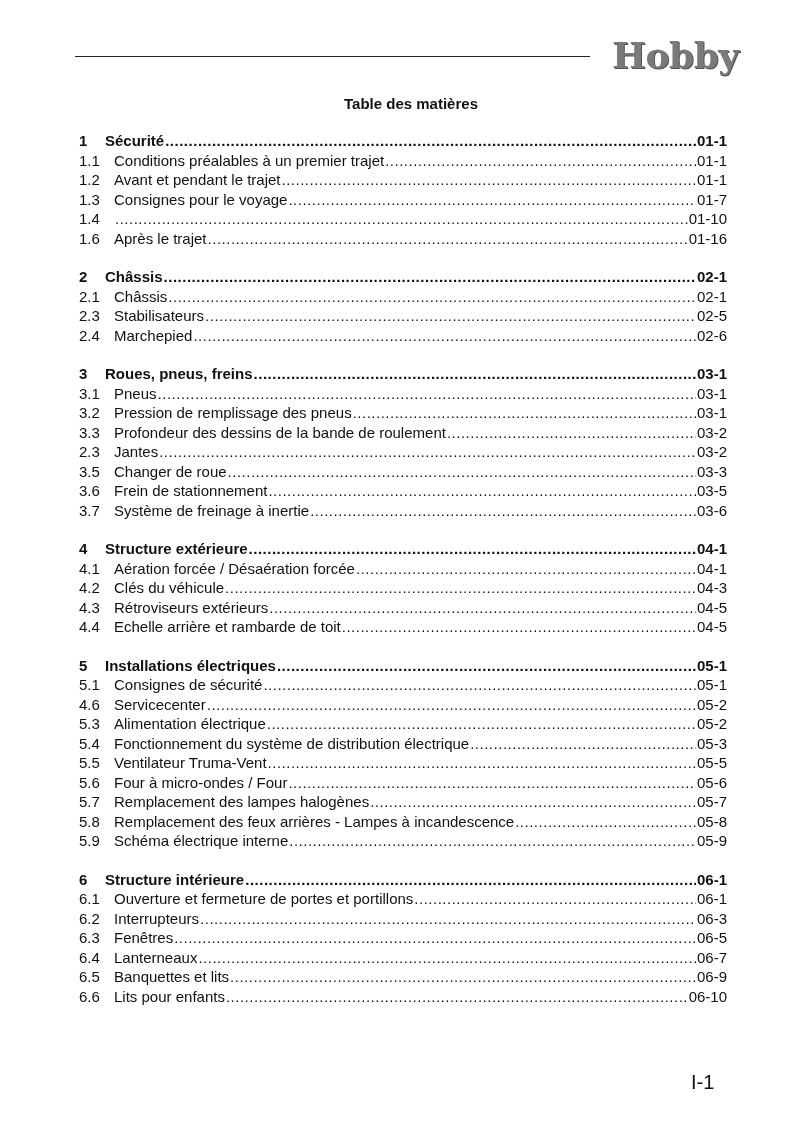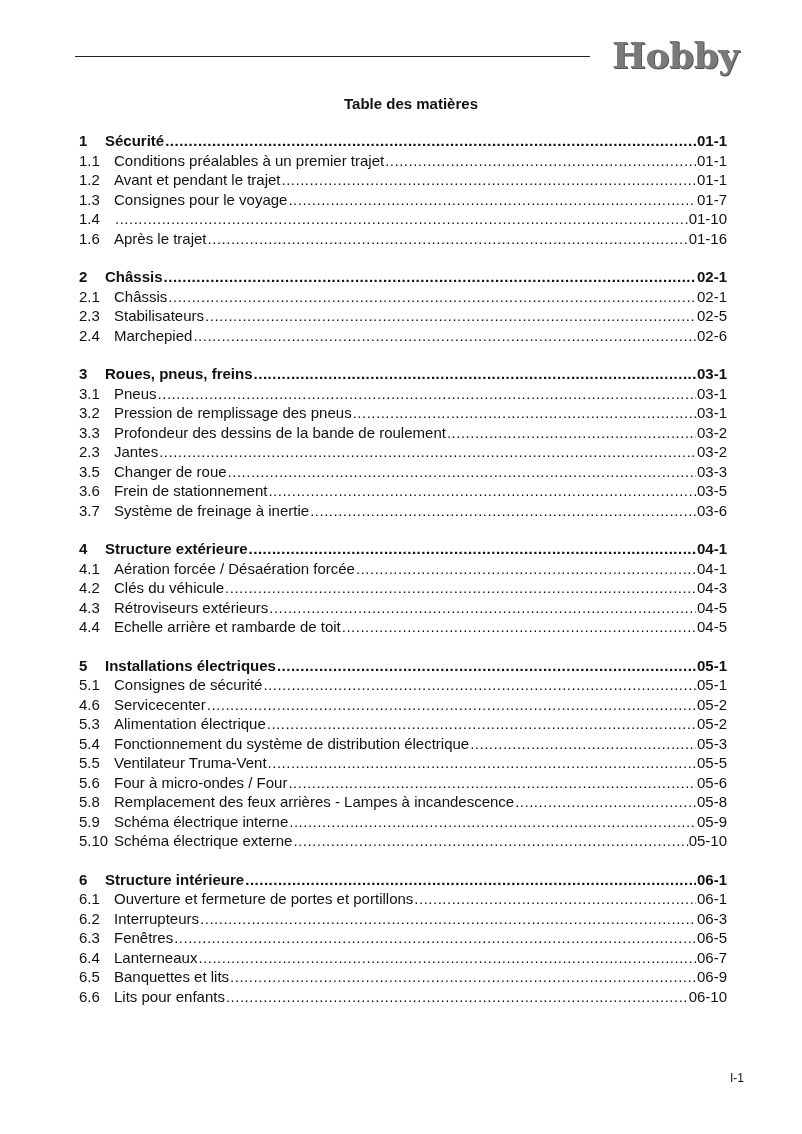--- a/index.html
+++ b/index.html
@@ -34,21 +34,21 @@
     .label { flex: 0 0 auto; text-align: center; }
     .leader {
       flex: 1 1 auto; overflow: hidden; margin: 0 1px;
       letter-spacing: 0.5px;
     }
     .leader::after {
       content: "..................................................................................................................................................................................................................................";
     }
     .page { flex: 0 0 auto; }
     .footer-page {
-      position: absolute; left: 730px; top: 1071px; font-size: 12px;
+      position: absolute; left: 691px; top: 1071px; font-size: 20px;
     }
   </style>
 </head>
 <body>
 
 <div class="header-rule"></div>
 <div class="brand">Hobby</div>
 <div class="page-title">Table des matières</div>
 
 <div class="toc" id="toc">
@@ -234,36 +234,36 @@
         <span class="leader"></span>
         <span class="page">05-5</span>
       </div>
       <div class="row sub">
         <span class="num">5.6</span>
         <span class="label">Four à micro-ondes / Four</span>
         <span class="leader"></span>
         <span class="page">05-6</span>
       </div>
       <div class="row sub">
+        <span class="num">5.7</span>
+        <span class="label">Remplacement des lampes halogènes</span>
+        <span class="leader"></span>
+        <span class="page">05-7</span>
+      </div>
+      <div class="row sub">
         <span class="num">5.8</span>
         <span class="label">Remplacement des feux arrières - Lampes à incandescence</span>
         <span class="leader"></span>
         <span class="page">05-8</span>
       </div>
       <div class="row sub">
         <span class="num">5.9</span>
         <span class="label">Schéma électrique interne</span>
         <span class="leader"></span>
         <span class="page">05-9</span>
-      </div>
-      <div class="row sub">
-        <span class="num">5.10</span>
-        <span class="label">Schéma électrique externe</span>
-        <span class="leader"></span>
-        <span class="page">05-10</span>
       </div>
     </div>
     <div class="chapter">
       <div class="row chap">
         <span class="num">6</span>
         <span class="label">Structure intérieure</span>
         <span class="leader"></span>
         <span class="page">06-1</span>
       </div>
       <div class="row sub">

